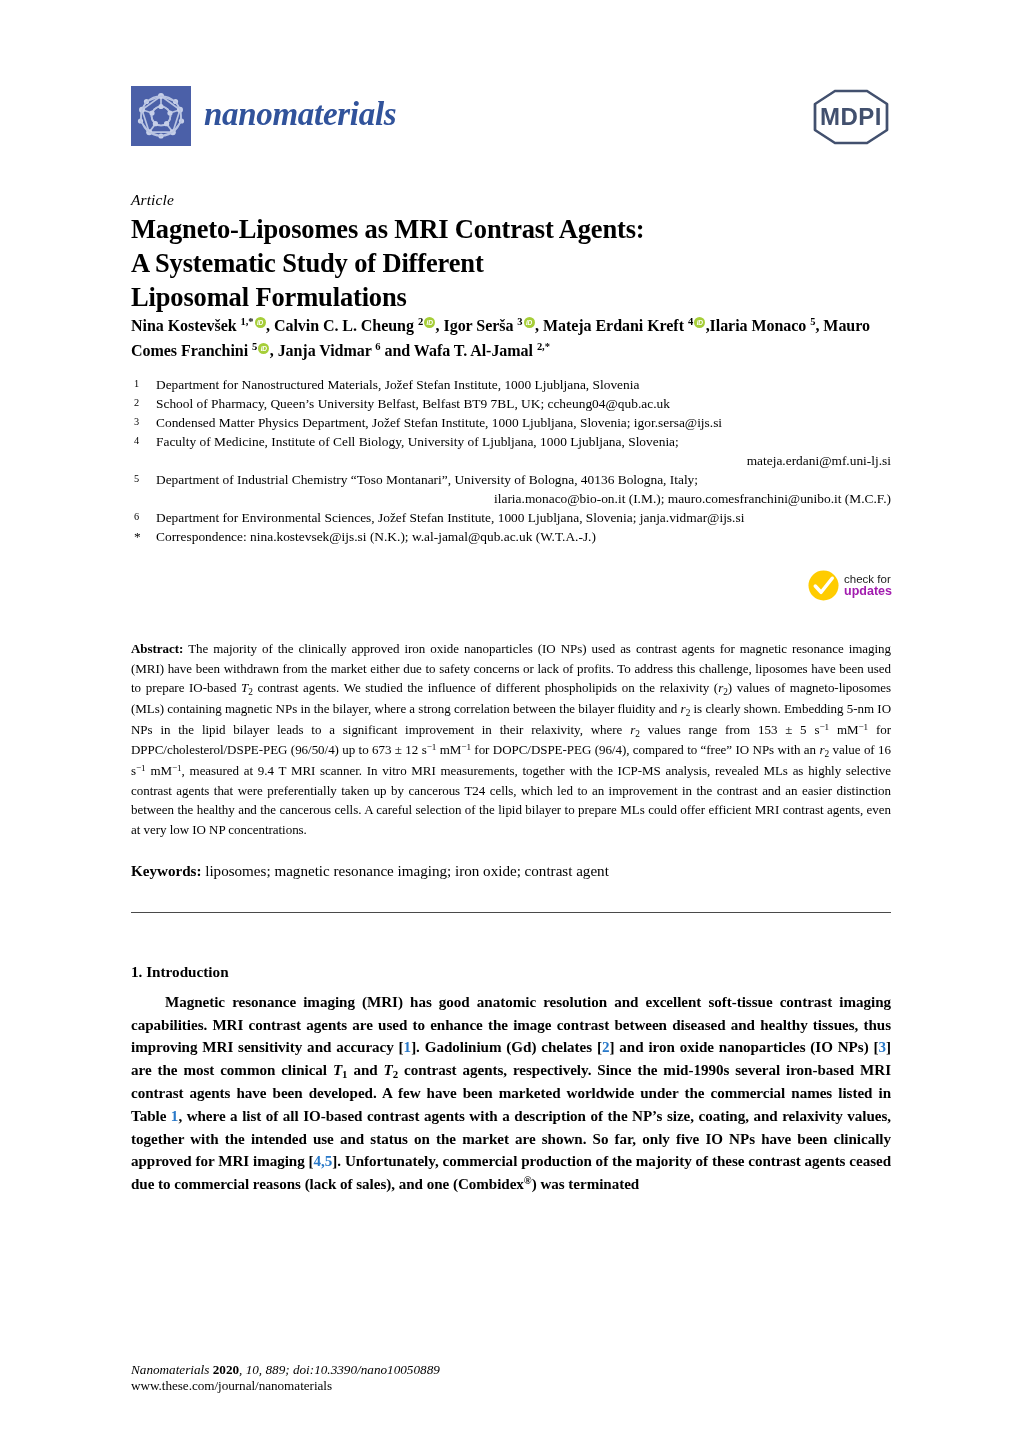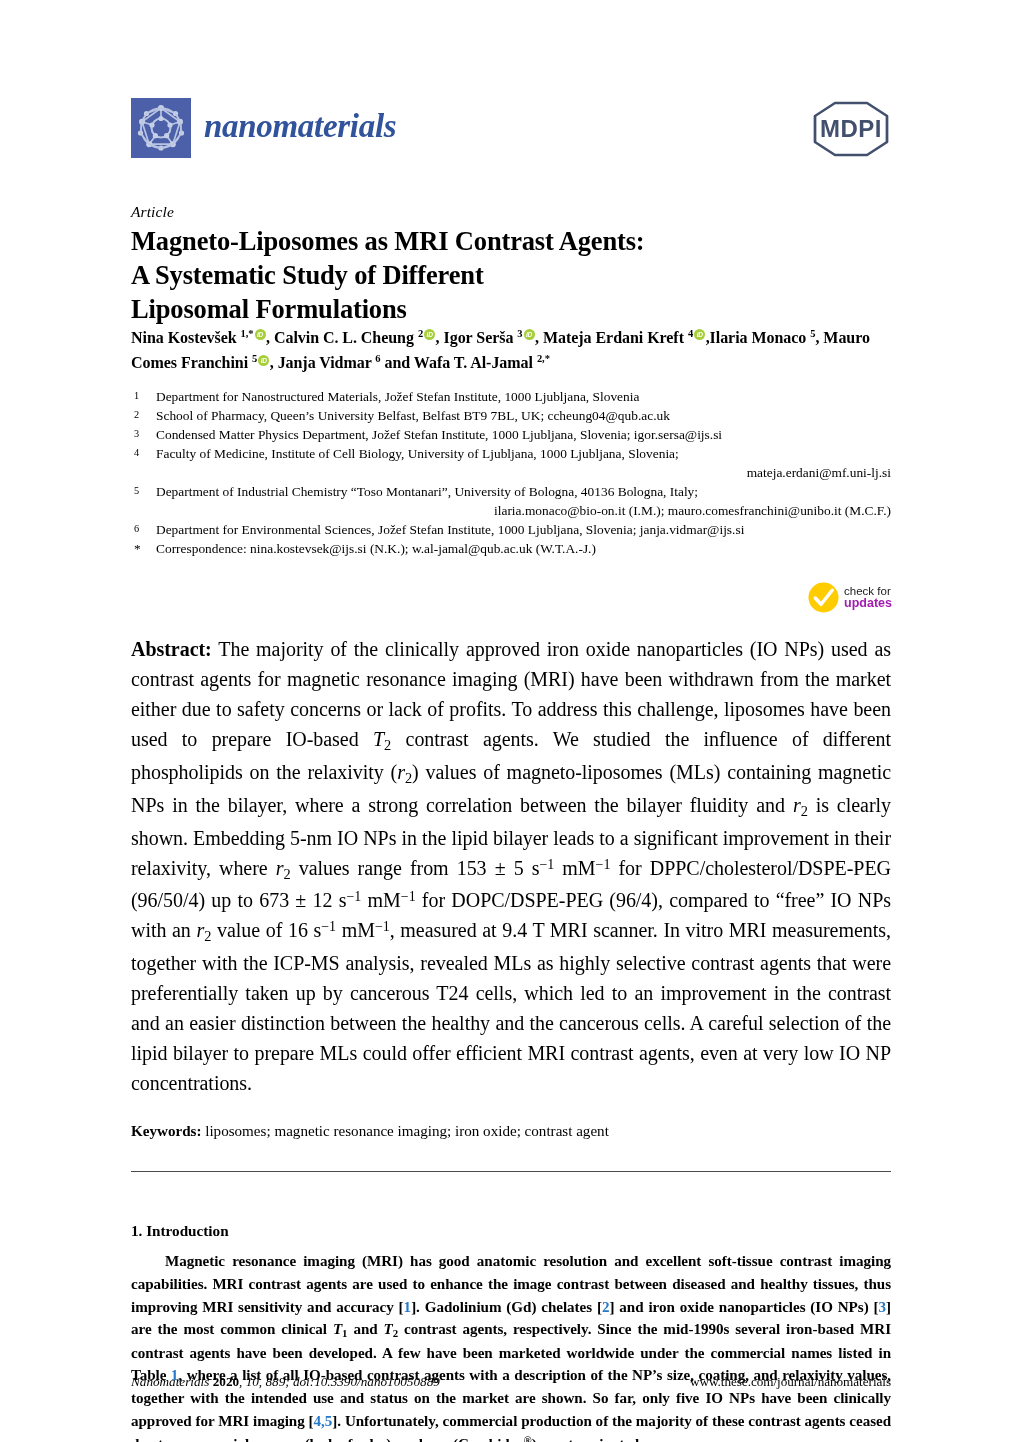--- a/index.html
+++ b/index.html
@@ -8,21 +8,21 @@
     width: 1020px;
     height: 1442px;
     background: #ffffff;
     font-family: "Liberation Serif", "DejaVu Serif", serif;
     color: #000000;
     position: relative;
     overflow: hidden;
   }
   .page {
     position: absolute;
-    left: 0; top: 16px;
+    left: 0; top: 4px;
     width: 1020px;
     height: 1044px;
     padding: 0;
   }
   .content {
     position: absolute;
     left: 131px;
     top: 0;
     width: 760px;
   }
@@ -160,22 +160,22 @@
   .cfu-check { width: 31px; height: 31px; flex: 0 0 auto; }
   .cfu-text {
     font-family: "Liberation Sans", sans-serif;
     line-height: 1.08;
   }
   .cfu-text .l1 { font-size: 11.5px; color: #1a1a1a; display:block; }
   .cfu-text .l2 { font-size: 12.5px; font-weight: bold; color: #a21caf; display:block; }
 
   
   .abstract {
-    margin-top: 7px;
-    font-size: 20px;
+    margin-top: 24px;
+    font-size: 13px;
     line-height: 1.505;
     text-align: justify;
     letter-spacing: -0.04px;
   }
   .abstract b { font-weight: bold; }
   .keywords {
     margin-top: 21px;
     font-size: 15.1px;
     line-height: 1.5;
   }
@@ -211,20 +211,21 @@
   
   .footer {
     position: absolute;
     left: 131px;
     top: 1358px;
     width: 760px;
     display: flex;
     justify-content: space-between;
     align-items: baseline;
     font-size: 13.2px;
+    flex-direction: column;
   }
   .footer-left i { font-style: italic; }
   .footer-left b { font-weight: bold; }
   .footer-right { letter-spacing: -0.05px; }
 </style>
 </head>
 <body>
 
 <div class="page">
   <div class="content">

